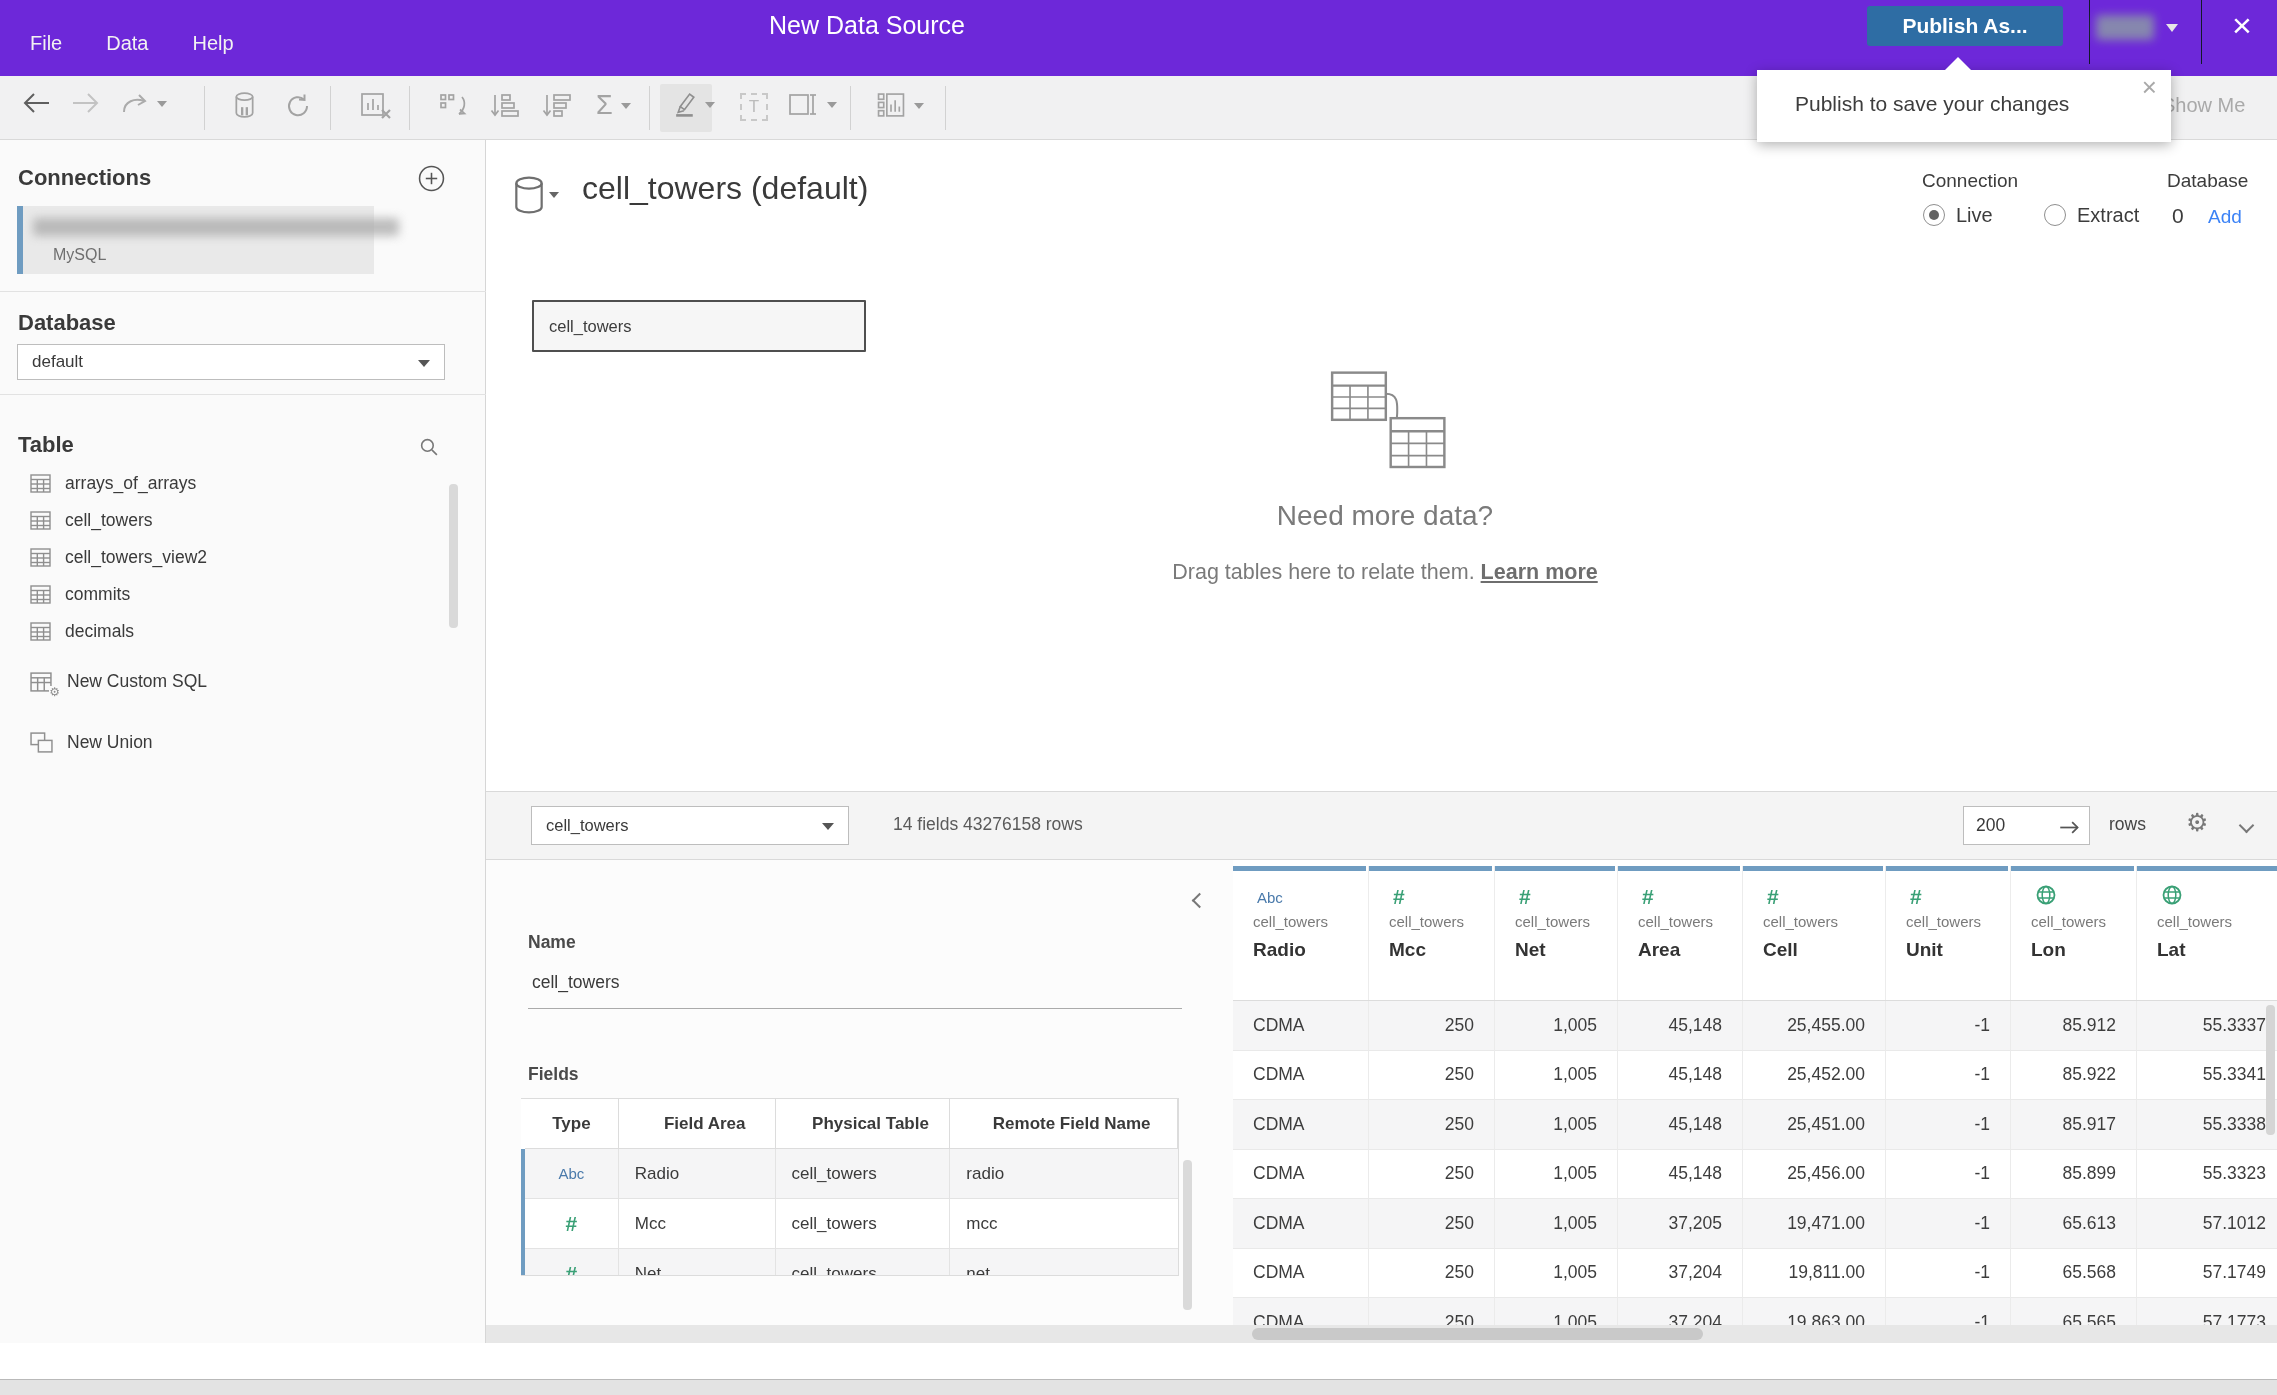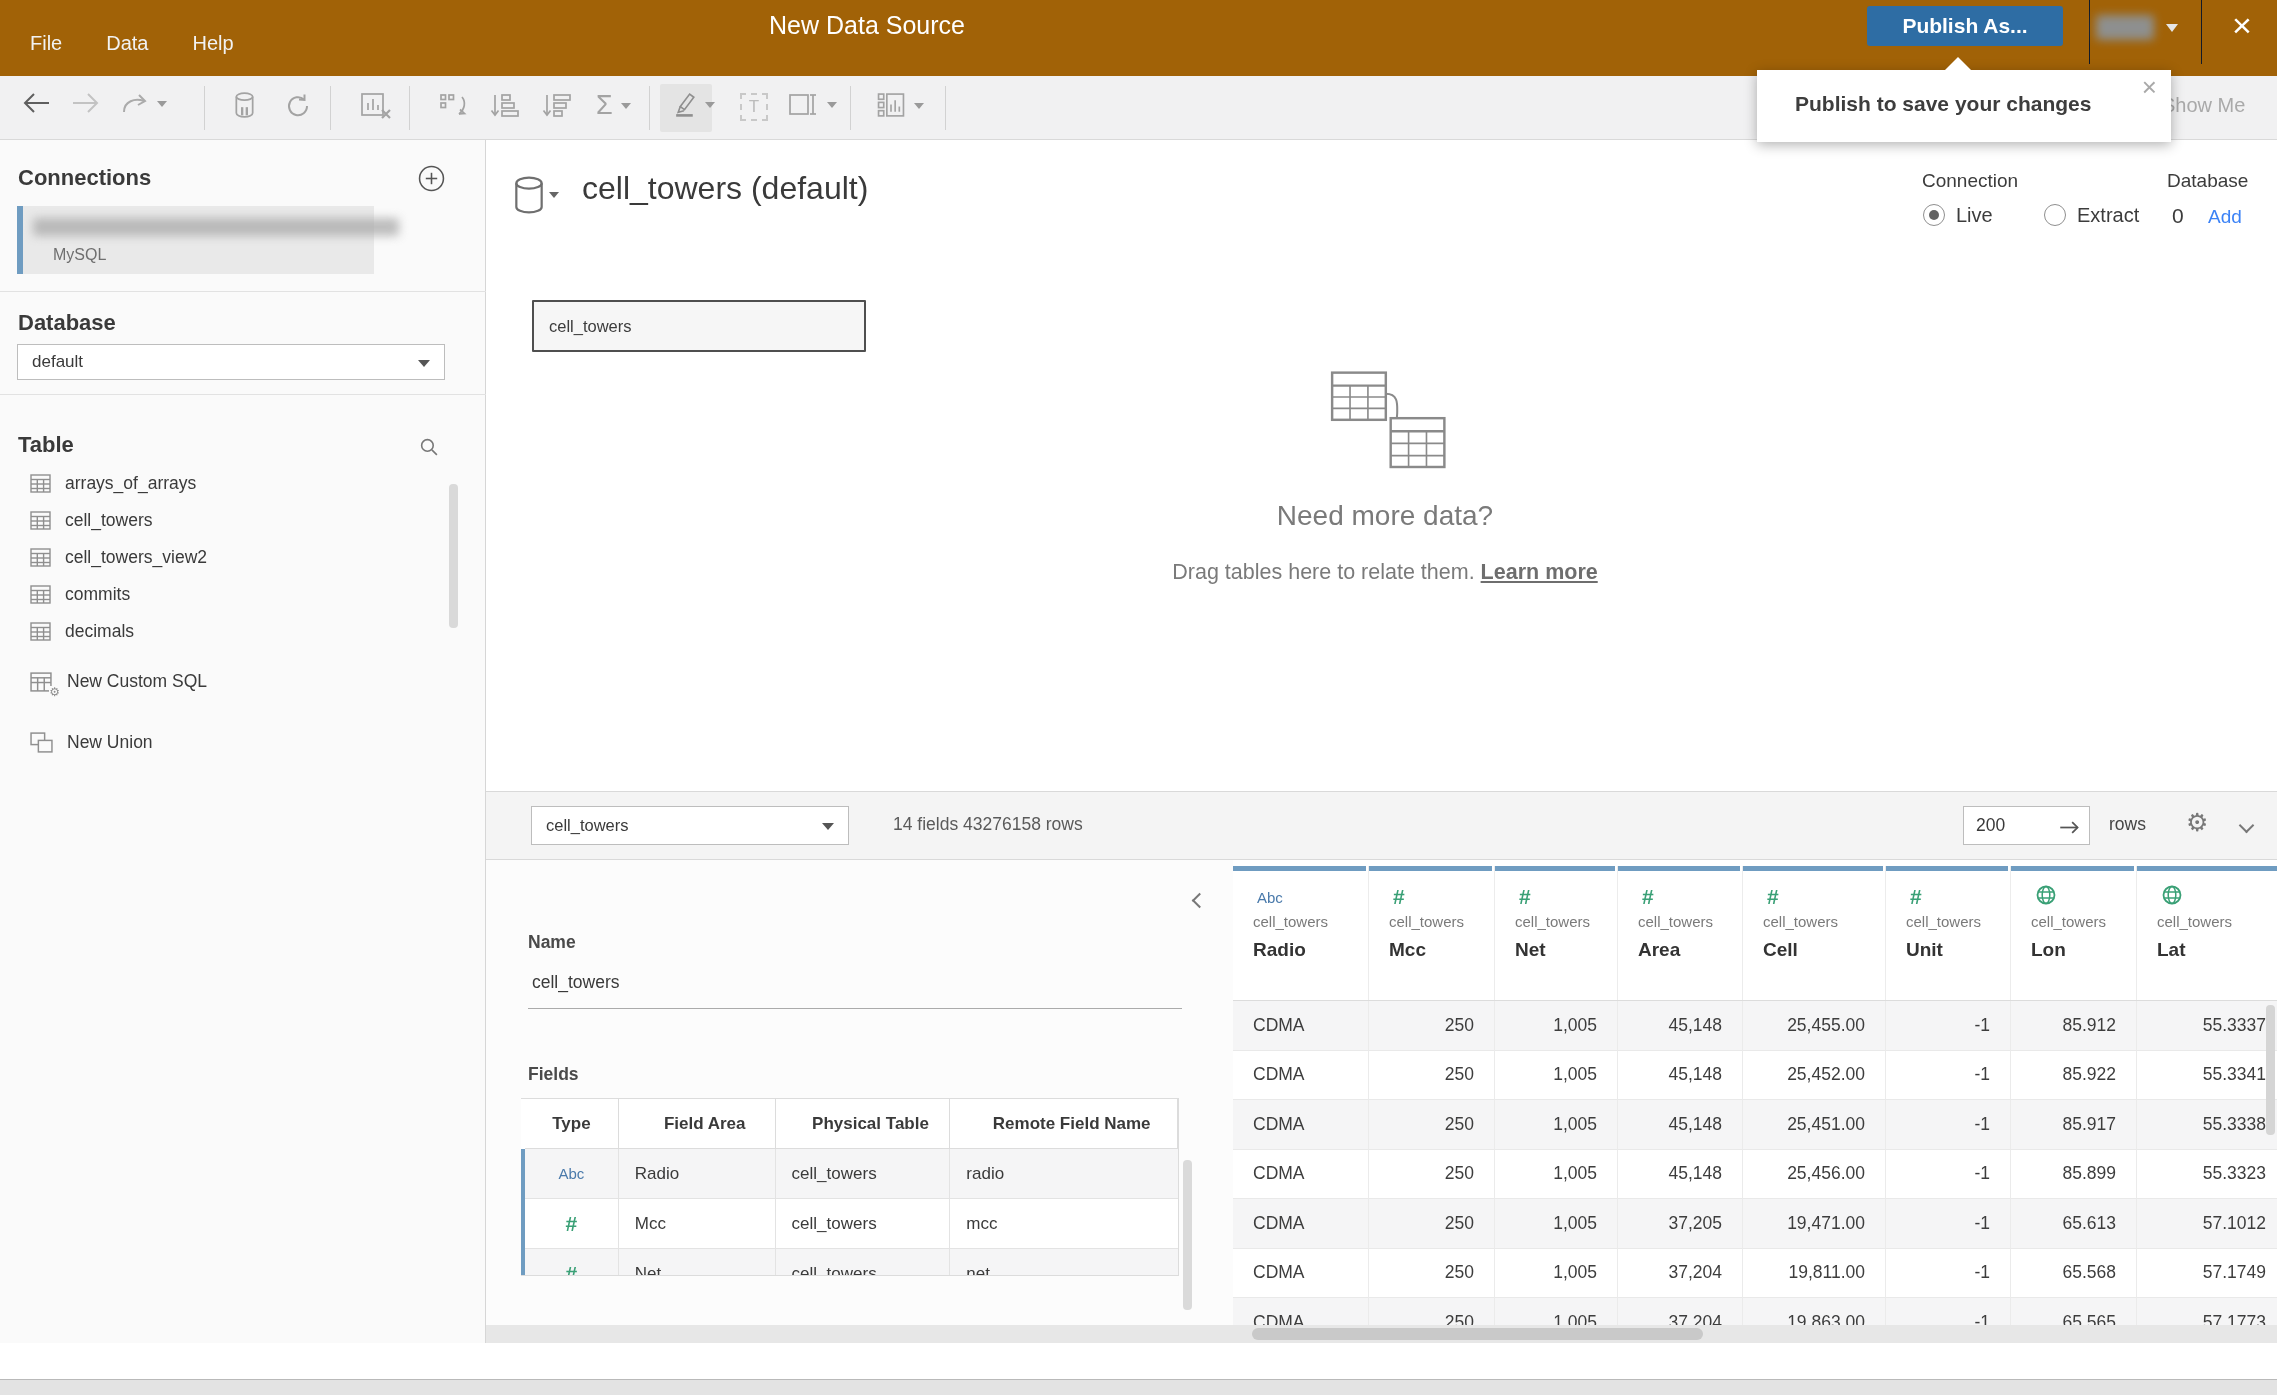--- a/index.html
+++ b/index.html
@@ -1,21 +1,21 @@
 <!DOCTYPE html>
 <html><head>
 <meta charset="utf-8">
 <style>
   * { box-sizing: border-box; margin: 0; padding: 0; }
   html,body { background:#fff; }
   body { font-family:"Liberation Sans", sans-serif; }
   #root { position:relative; width:2277px; height:1395px; background:#fff; overflow:hidden; }
 
   
-  .titlebar { position:absolute; left:0; top:0; width:2277px; height:76px; background:#a16207; }
+  .titlebar { position:absolute; left:0; top:0; width:2277px; height:76px; background:#6d28d9; }
   .menus { position:absolute; left:30px; top:32px; display:flex; gap:44px; }
   .menu-item { color:#f2f2f2; font-size:20px; cursor:default; }
   .app-title { position:absolute; left:867px; top:11px; transform:translateX(-50%); color:#fff; font-size:25px; font-weight:500; white-space:nowrap; }
   .publish-btn { position:absolute; left:1867px; top:6px; width:196px; height:40px; background:#2e6da4; border-radius:3px; color:#fff; font-size:21px; font-weight:600; display:flex; align-items:center; justify-content:center; }
   .tb-sep { position:absolute; top:0; width:1px; height:64px; background:#121a29; }
   .account-chip { position:absolute; left:2096px; top:15px; width:58px; height:25px; background:#8b98a7; border-radius:4px; filter:blur(5px); opacity:.85; }
   .account-caret { position:absolute; left:2166px; top:24px; width:0; height:0; border-left:6px solid transparent; border-right:6px solid transparent; border-top:8px solid #e6e6e6; }
   .win-close { position:absolute; left:2232px; top:8px; color:#fff; font-size:34px; line-height:1; }
 
   
@@ -24,21 +24,21 @@
   .tdiv { position:absolute; top:10px; width:1px; height:44px; background:#d2d2d2; }
   .caret-down { width:0; height:0; border-left:5px solid transparent; border-right:5px solid transparent; border-top:6px solid #9a9a9a; }
   .sigma { font-size:27px; color:#a3a3a3; }
   .hl-bg { position:absolute; left:660px; top:8px; width:52px; height:48px; background:#e4e4e4; border-radius:2px; }
   .text-tool-box { width:28px; height:28px; border:2px dashed #c8c8c8; color:#bcbcbc; font-size:17px; display:flex; align-items:center; justify-content:center; }
   .show-me { position:absolute; left:2162px; top:18px; font-size:20px; color:#a9a9a9; }
 
   
   .tooltip { position:absolute; left:1757px; top:70px; width:414px; height:72px; background:#fff; box-shadow:0 3px 12px rgba(0,0,0,.3); z-index:60; }
   .tooltip:before { content:""; position:absolute; left:188px; top:-13px; border-left:13px solid transparent; border-right:13px solid transparent; border-bottom:13px solid #fff; }
-  .tooltip-text { position:absolute; left:38px; top:22px; font-size:21px; font-weight:700; color:#3d3d3d; }
+  .tooltip-text { position:absolute; left:38px; top:22px; font-size:21px; font-weight:400; color:#3d3d3d; }
   .tooltip-close { position:absolute; right:14px; top:2px; font-size:26px; color:#a9a9a9; }
 
   
   .sidebar { position:absolute; left:0; top:140px; width:486px; height:1203px; background:#fafafa; border-right:1px solid #d6d6d6; }
   .sb-header { position:absolute; left:18px; font-size:22px; font-weight:700; color:#3a3a3a; }
   .plus-ic { position:absolute; left:418px; top:25px; }
   .conn-item { position:absolute; left:17px; top:66px; width:357px; height:68px; background:#e9e9e9; border-left:6px solid #6f9cc1; }
   .conn-blur { position:absolute; left:10px; top:12px; width:366px; height:18px; background:#a9a9a9; border-radius:3px; filter:blur(5px); opacity:.75; }
   .conn-sub { position:absolute; left:30px; top:40px; font-size:16px; color:#6f6f6f; }
   .sb-div { position:absolute; left:0; width:486px; height:1px; background:#e2e2e2; }

